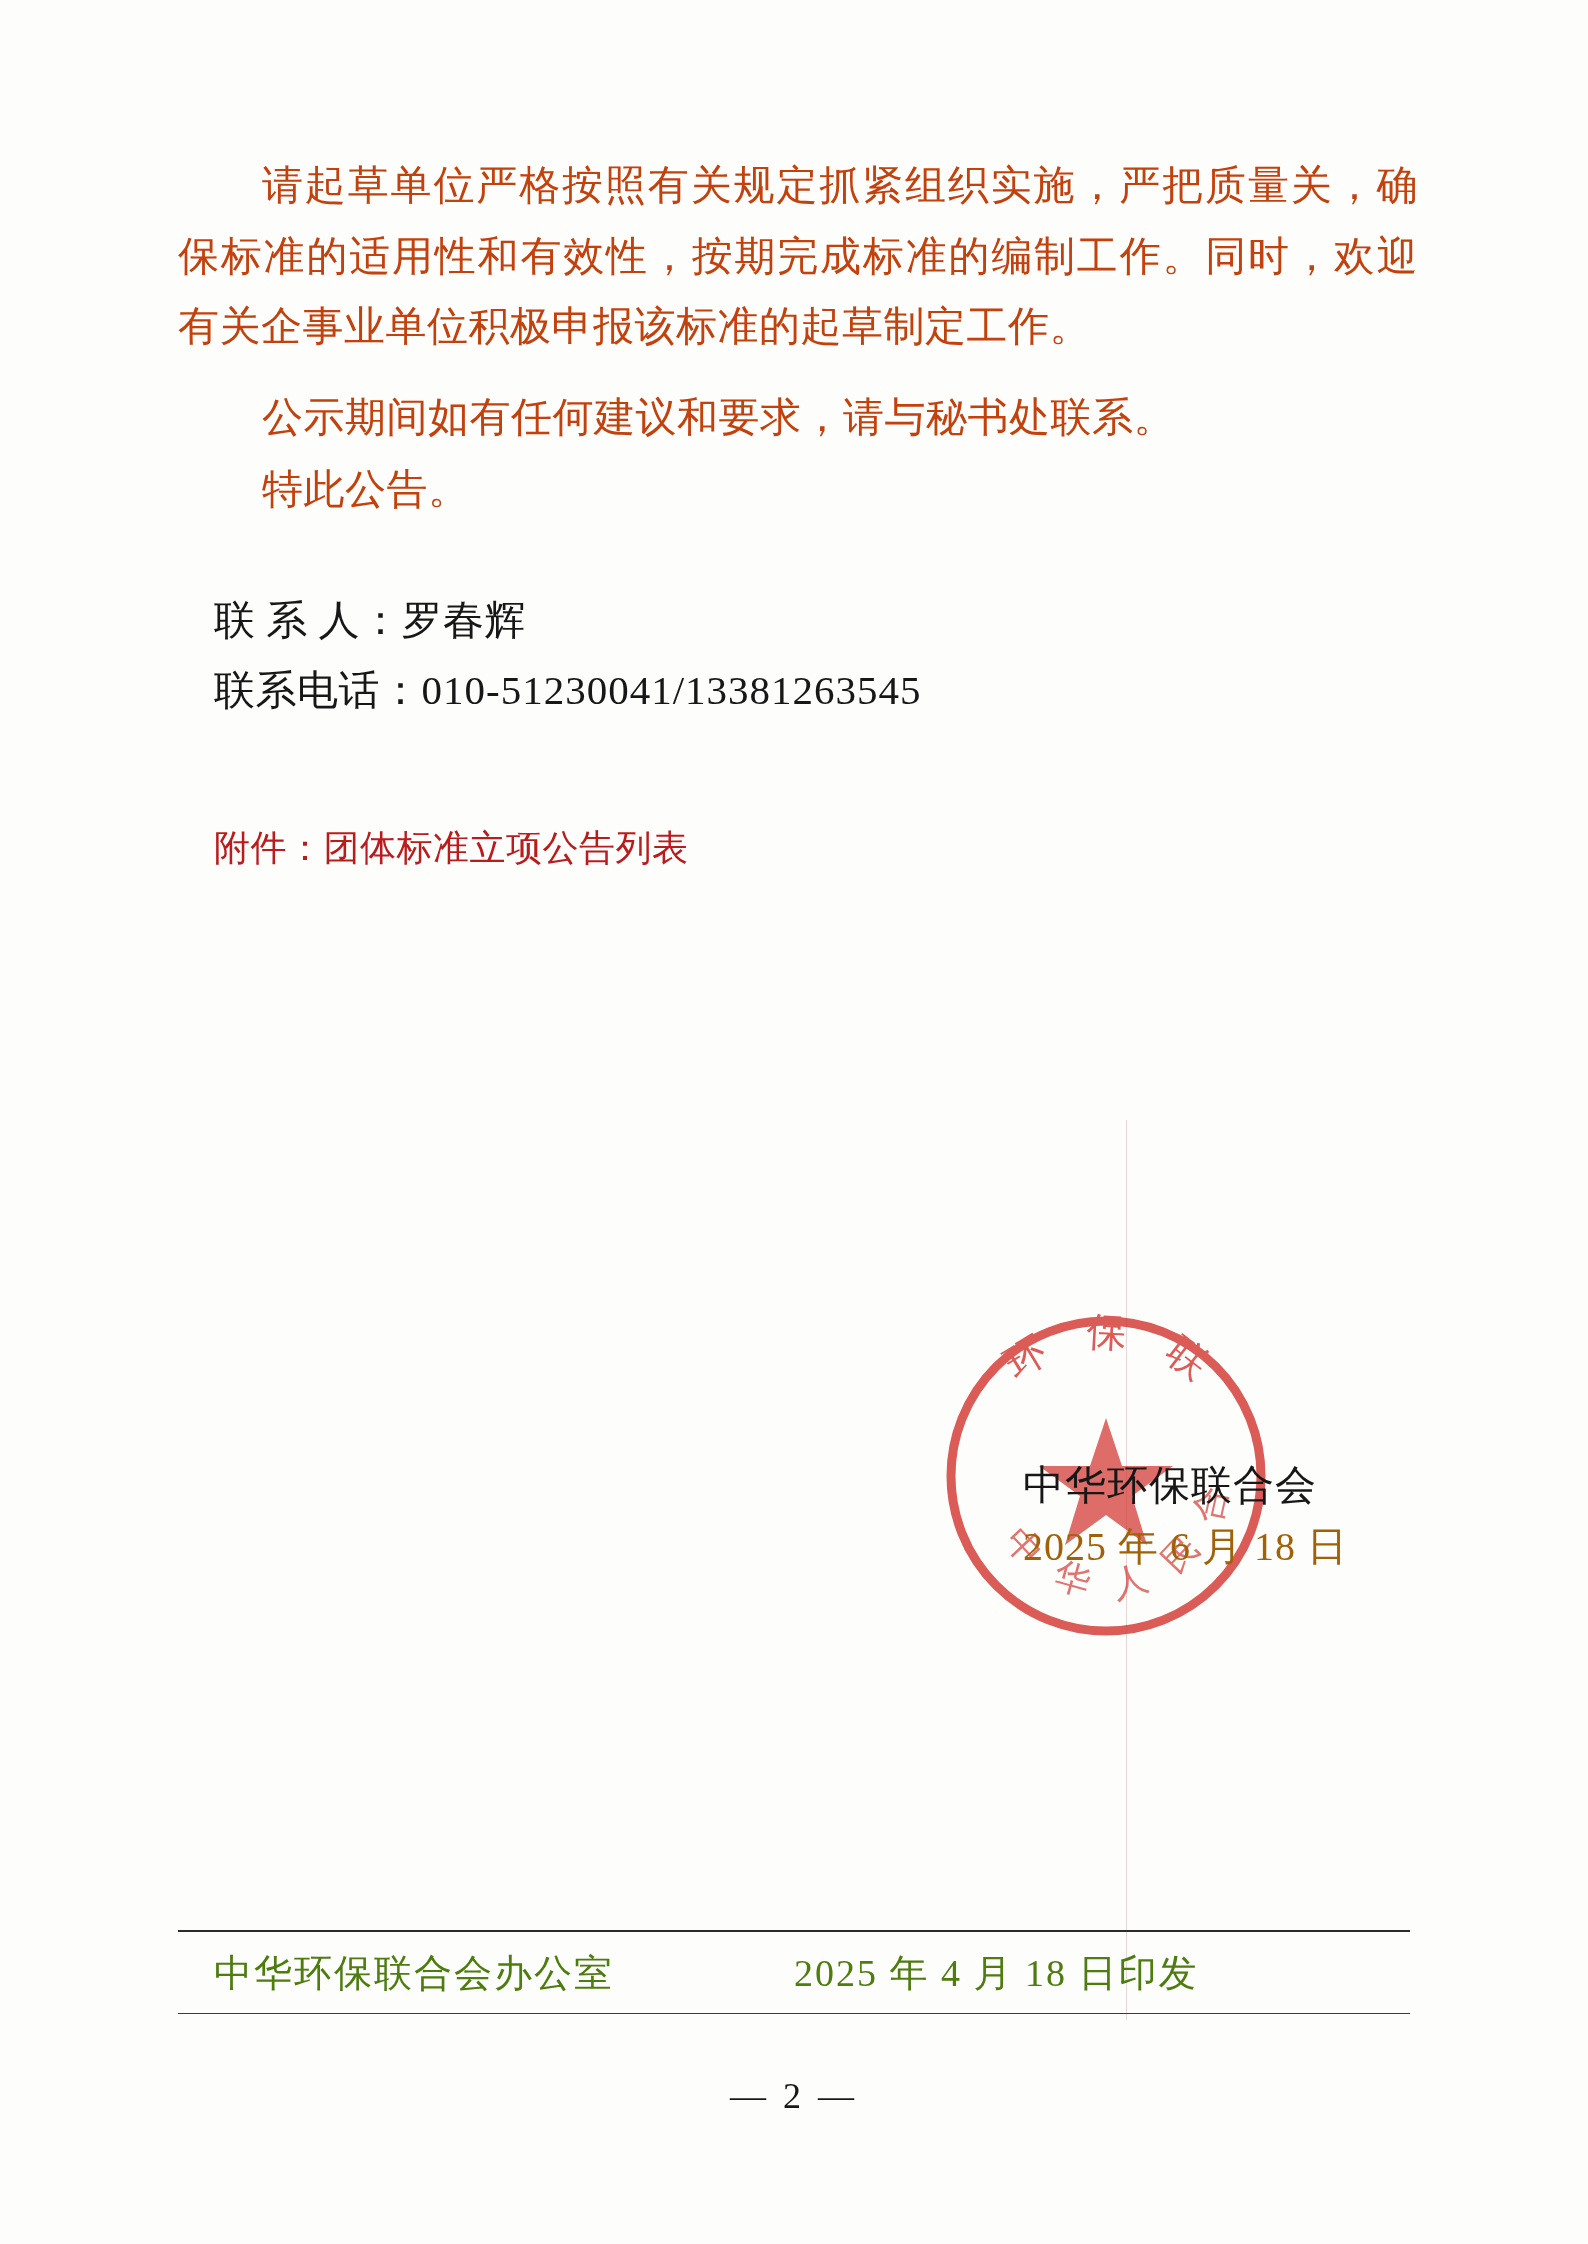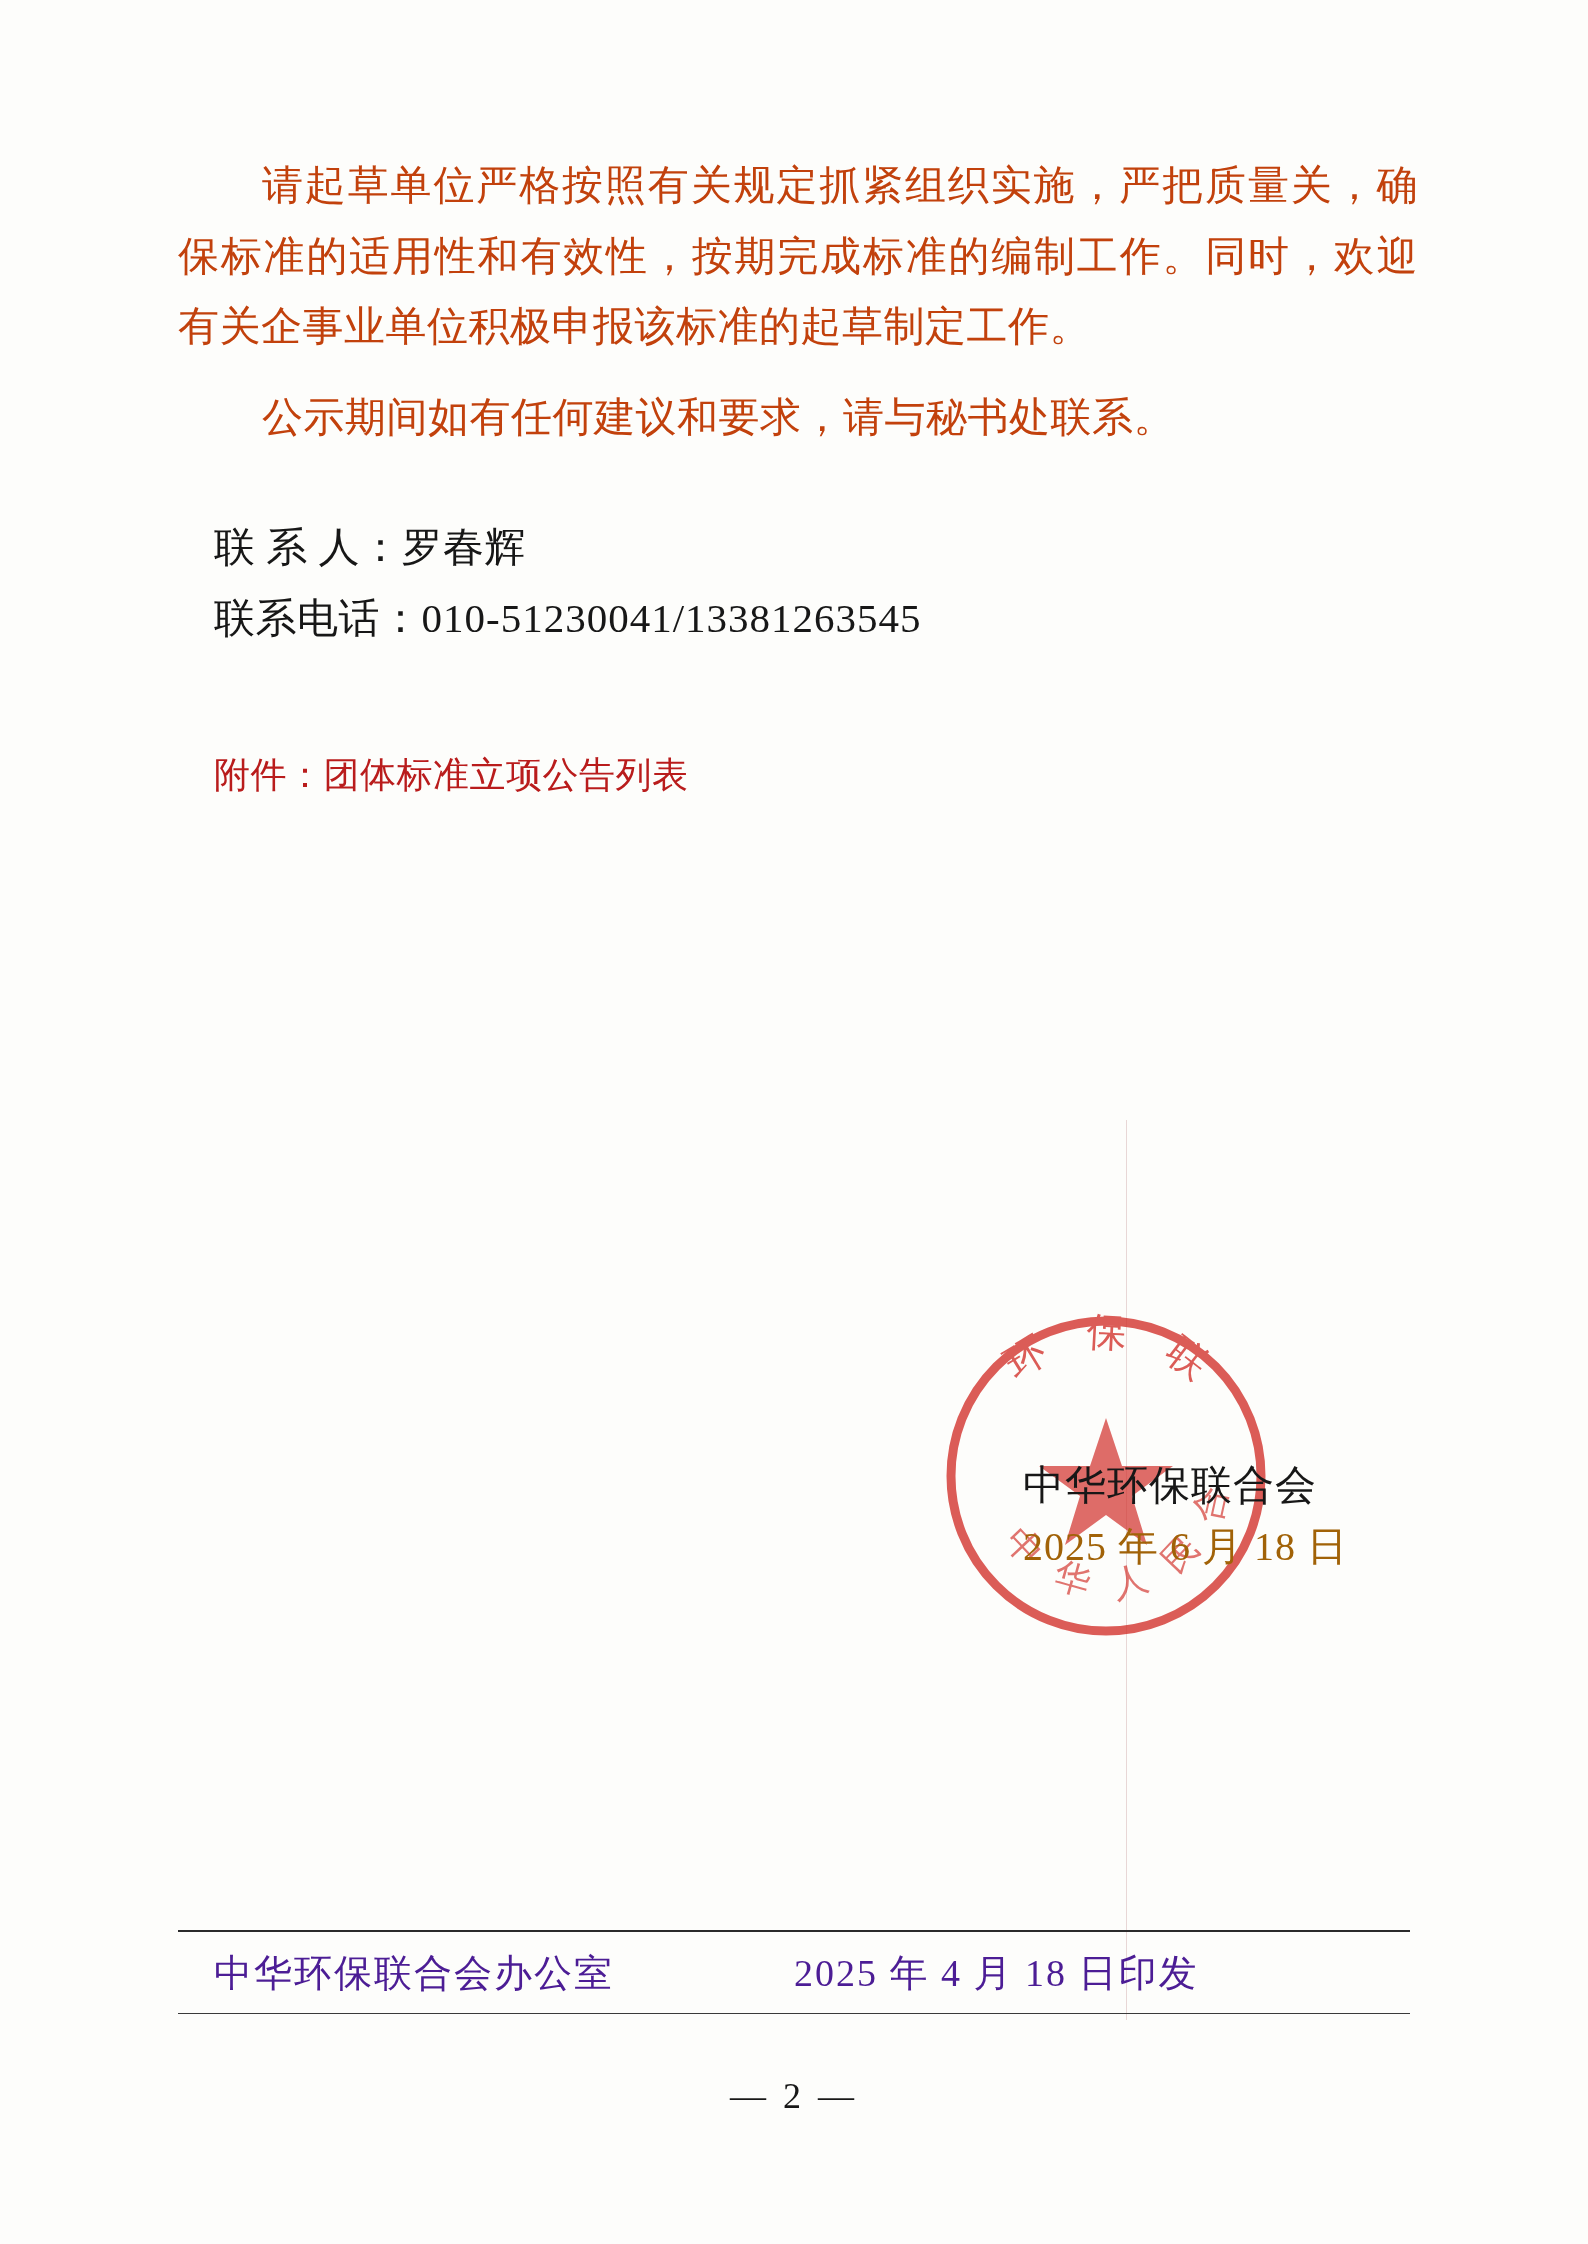--- a/index.html
+++ b/index.html
@@ -121,21 +121,21 @@
     height: 1px;
     background: #3a3a3a;
   }
   .footer-row {
     display: flex;
     align-items: center;
     justify-content: flex-start;
     padding: 16px 0 14px 0;
     font-size: 38px;
     letter-spacing: 2px;
-    color: #4c1d95;
+    color: #4d7c0f;
   }
   .footer-left {
     flex: 0 0 auto;
     padding-left: 36px;
   }
   .footer-right {
     flex: 0 0 auto;
     margin-left: 180px;
     letter-spacing: 2px;
   }
@@ -156,20 +156,21 @@
 <div class="page">
 
   <div class="content">
 
     <p class="para indent">请起草单位严格按照有关规定抓紧组织实施，严把质量关，确保标准的适用性和有效性，按期完成标准的编制工作。同时，欢迎有关企事业单位积极申报该标准的起草制定工作。</p>
 
     <div class="gap-sm"></div>
 
     <p class="para indent">公示期间如有任何建议和要求，请与秘书处联系。</p>
 
+    <p class="para indent">特此公告。</p>
 
     <div class="gap-md"></div>
 
     <p class="contact-line">
       <span>联 系 人：</span><span>罗春辉</span>
     </p>
 
     <p class="contact-line">
       <span>联系电话：</span><span class="digits">010-51230041/13381263545</span>
     </p>

